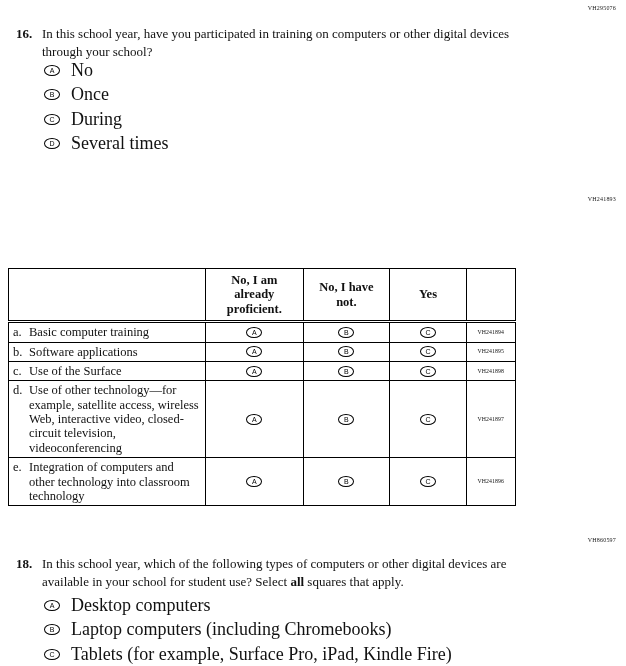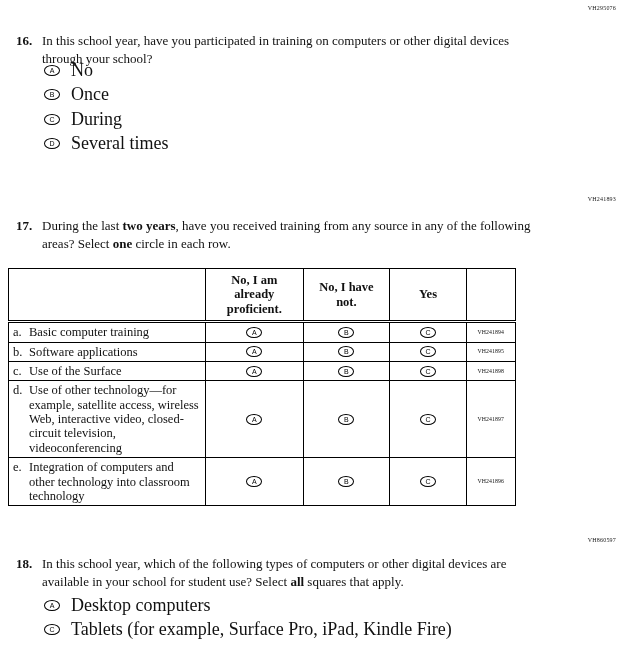--- a/index.html
+++ b/index.html
@@ -103,21 +103,21 @@
     letter-spacing: 0.1px;
   }
 </style>
 </head>
 <body>
 
 <div class="page">
 
   <div class="code" style="top:5px;">VH295076</div>
 
-  <div class="q" style="top:32px;">
+  <div class="q" style="top:25px;">
     <div class="qnum">16.</div>
     <div class="qtext">In this school year, have you participated in training on computers or other digital devices through your school?</div>
   </div>
 
   <div class="options" style="top:64px;">
     <div class="option">
       <span class="oval">A</span>
       <span class="optlabel">No</span>
     </div>
     <div class="option">
@@ -129,24 +129,20 @@
       <span class="optlabel">During</span>
     </div>
     <div class="option">
       <span class="oval">D</span>
       <span class="optlabel">Several times</span>
     </div>
   </div>
 
   <div class="code" style="top:196px;">VH241893</div>
 
-  <div class="q" style="top:217px;">
-    <div class="qnum">17.</div>
-    <div class="qtext"><span>During the last </span><b>two years</b><span>, have you received training from any source in any of the following areas? Select </span><b>one</b><span> circle in each row.</span></div>
-  </div>
 
   <table class="tbl">
     <colgroup>
       <col style="width:232px;">
       <col style="width:112px;">
       <col style="width:110px;">
       <col style="width:98px;">
       <col style="width:58px;">
     </colgroup>
     <thead>
@@ -258,18 +254,22 @@
     <div class="qnum">18.</div>
     <div class="qtext"><span>In this school year, which of the following types of computers or other digital devices are available in your school for student use? Select </span><b>all</b><span> squares that apply.</span></div>
   </div>
 
   <div class="options" style="top:599px;">
     <div class="option">
       <span class="oval">A</span>
       <span class="optlabel">Desktop computers</span>
     </div>
     <div class="option">
+      <span class="oval">B</span>
+      <span class="optlabel">Laptop computers (including Chromebooks)</span>
+    </div>
+    <div class="option">
       <span class="oval">C</span>
       <span class="optlabel">Tablets (for example, Surface Pro, iPad, Kindle Fire)</span>
     </div>
   </div>
 
 </div>
 
 </body></html>

